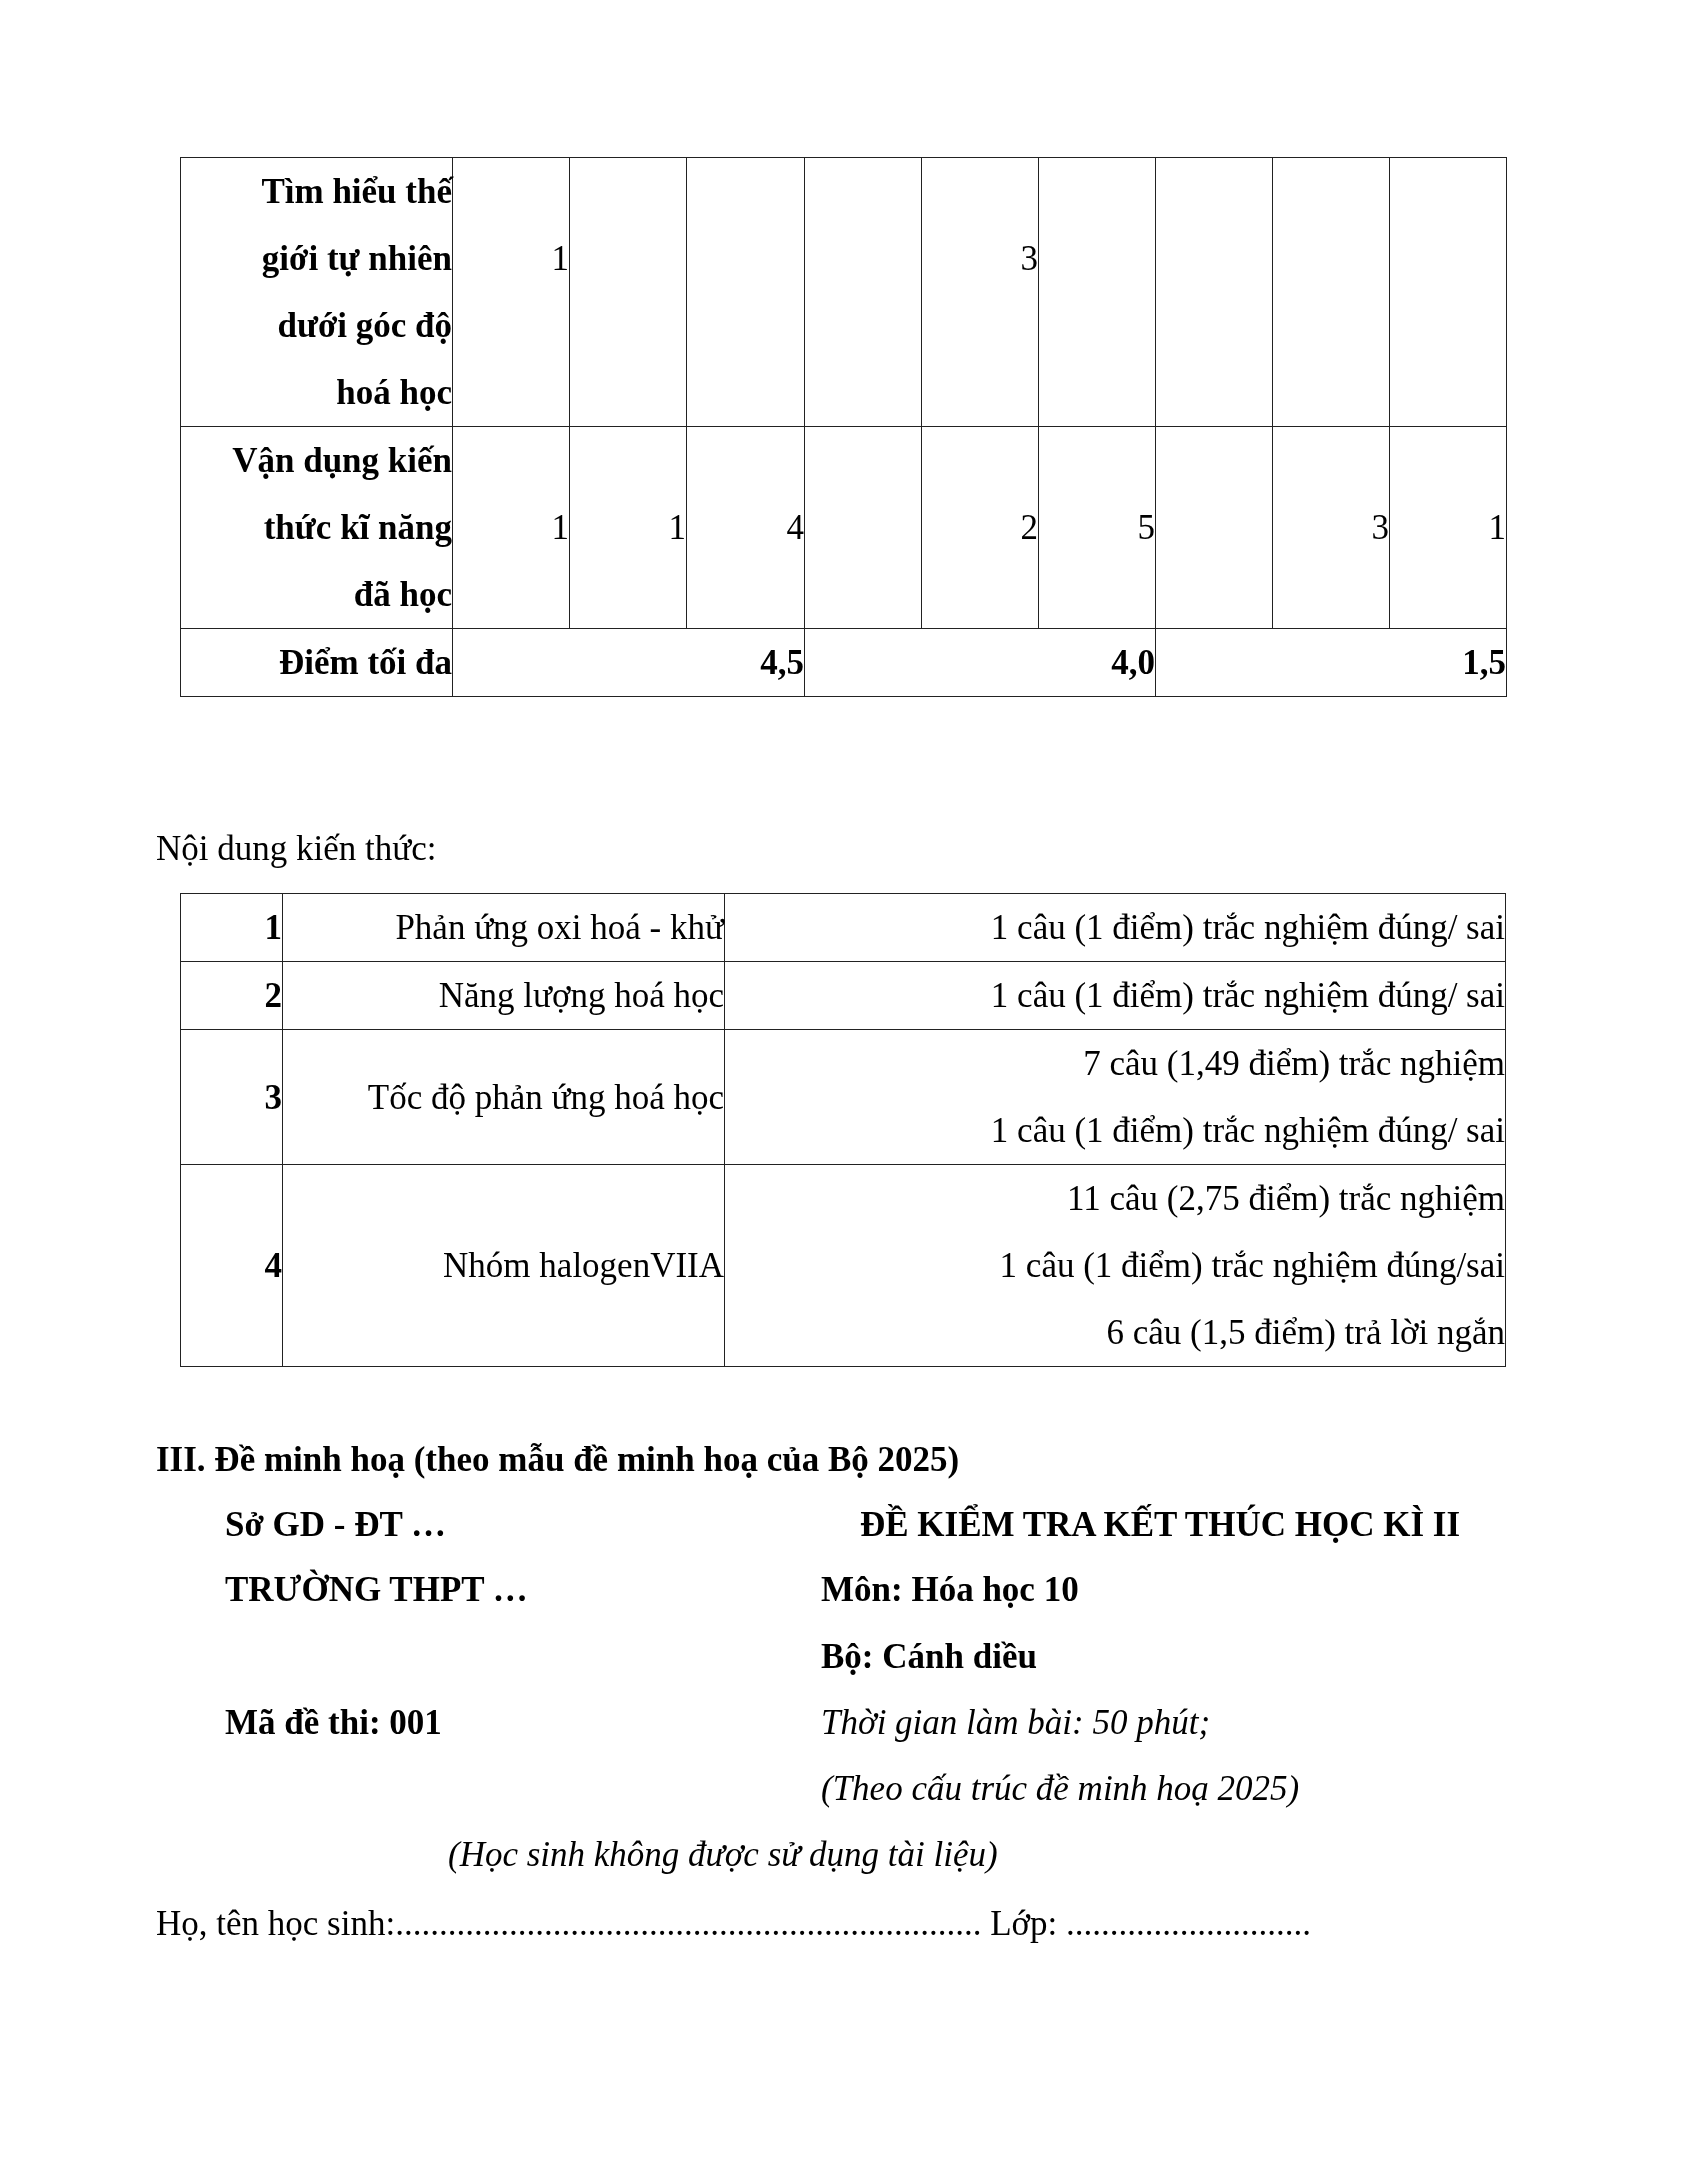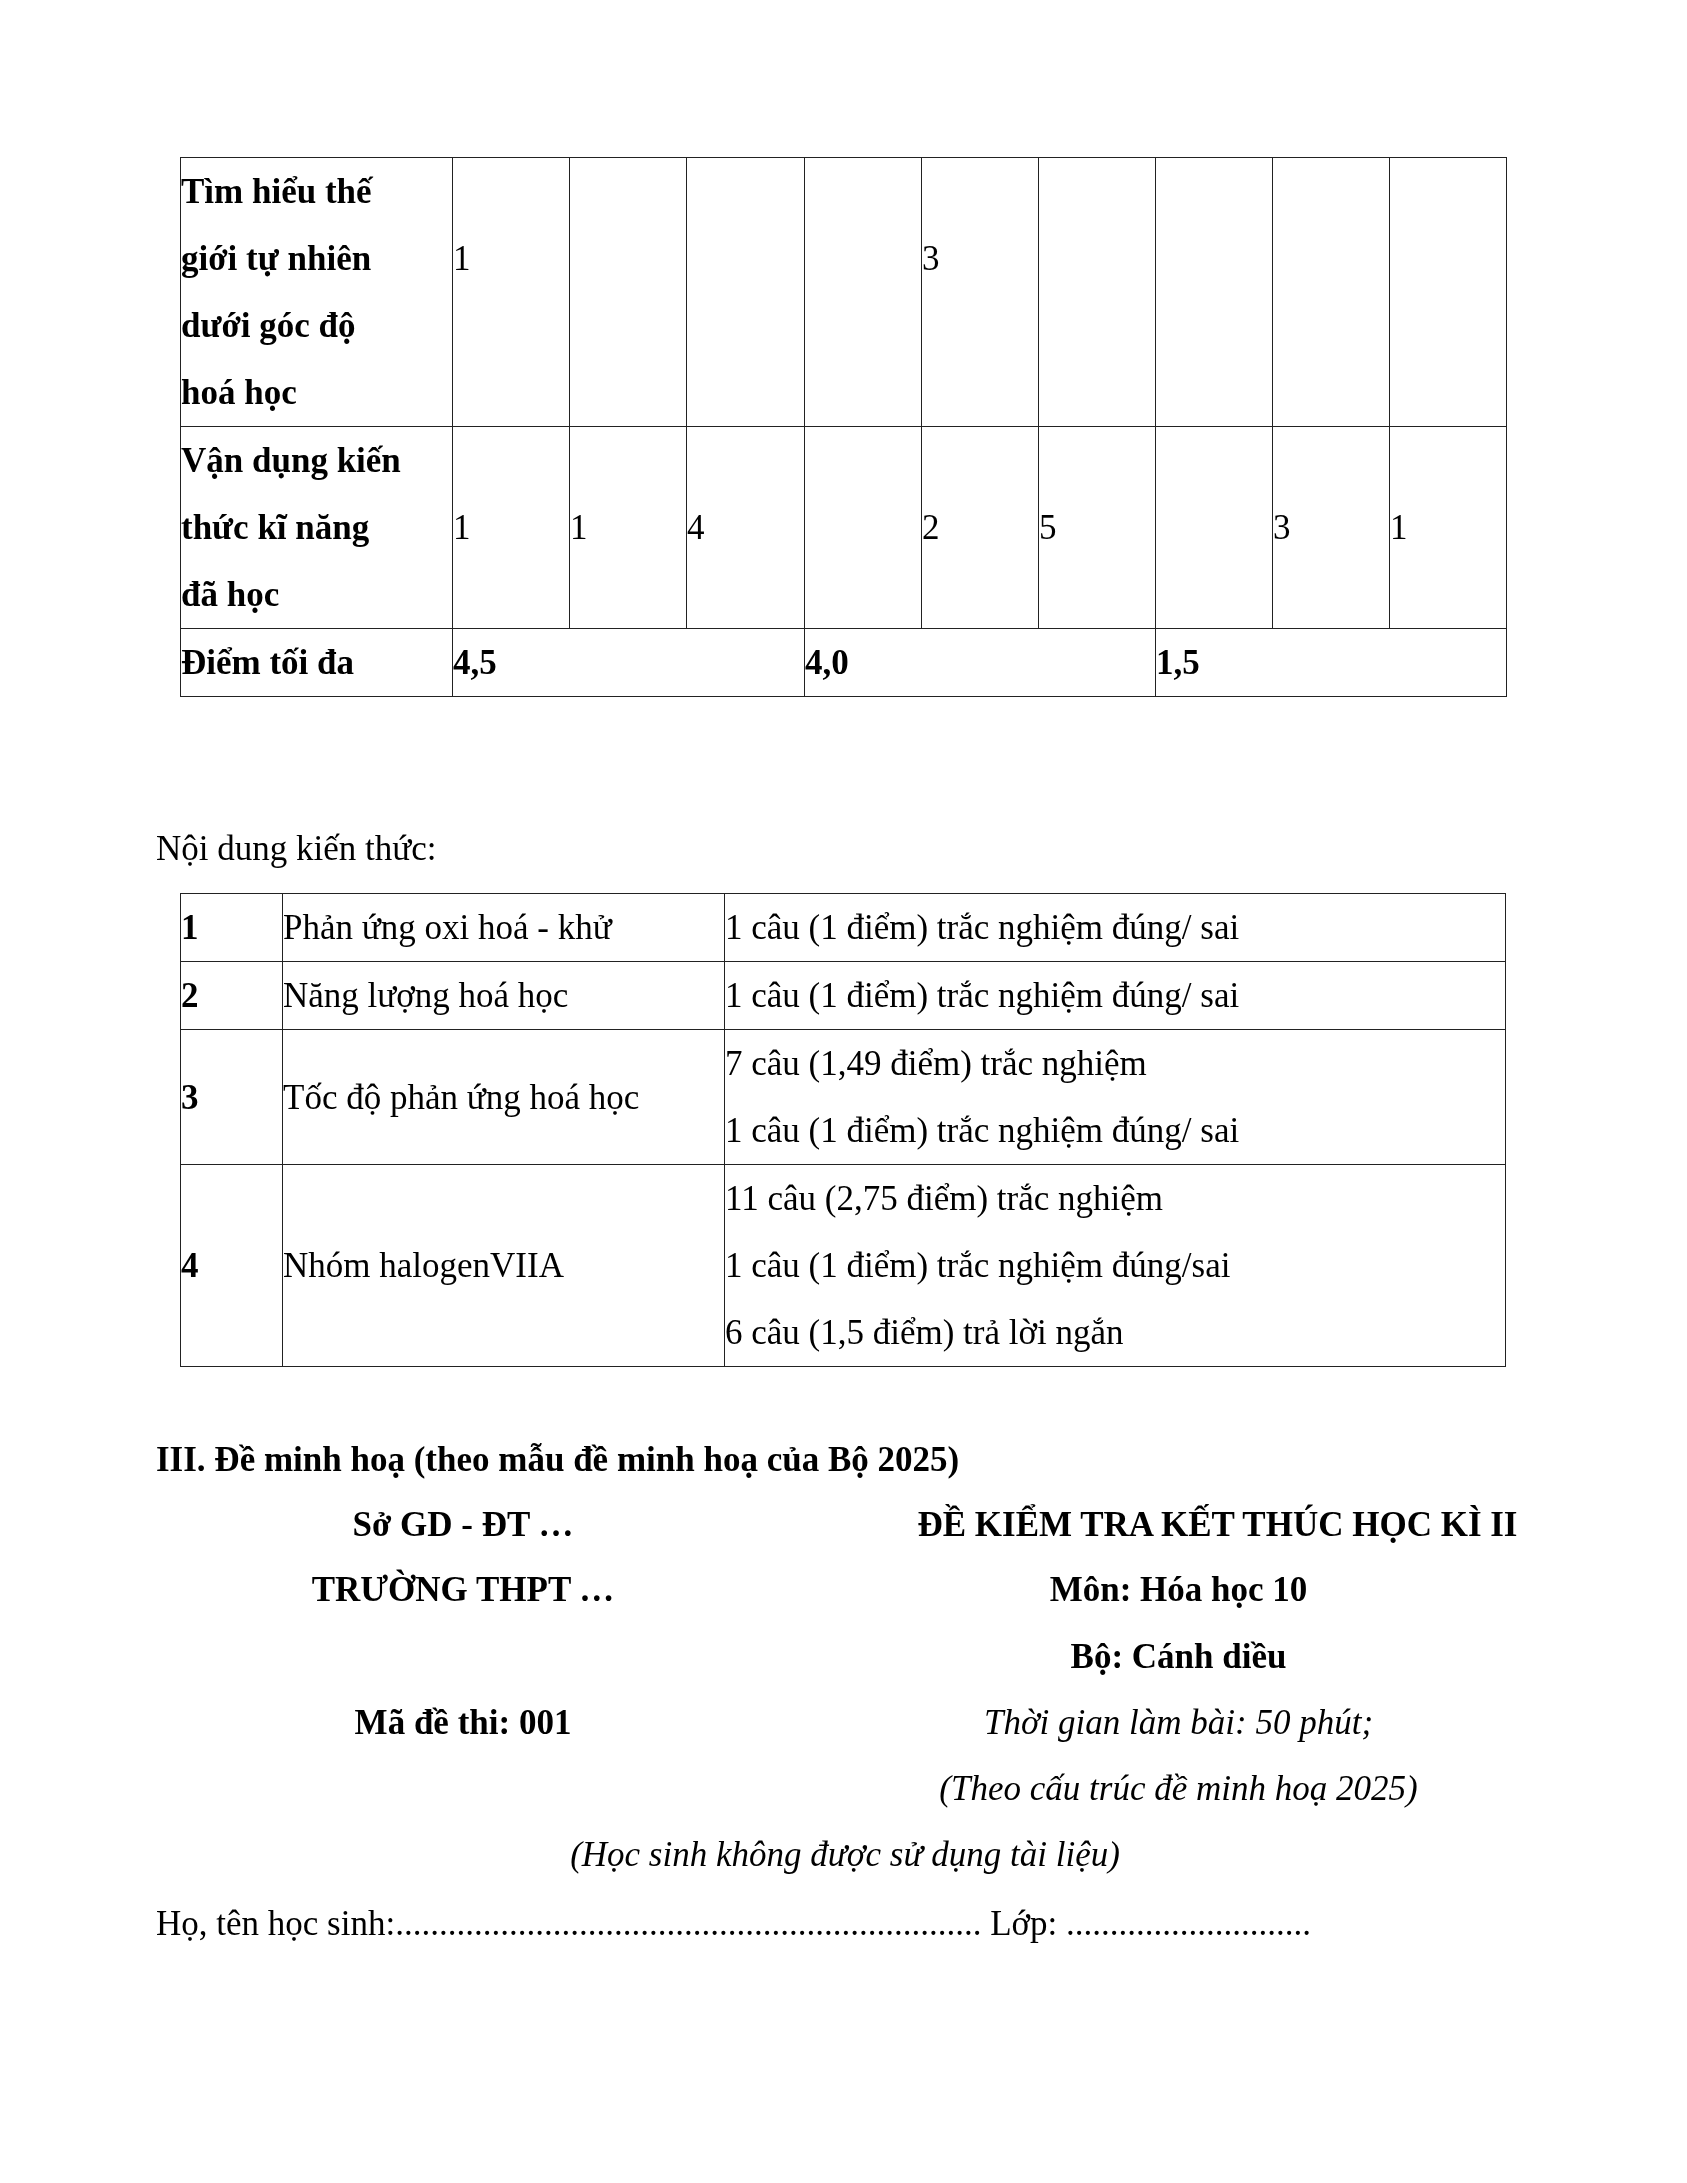--- a/index.html
+++ b/index.html
@@ -1,25 +1,25 @@
 <!DOCTYPE html>
 <html style="font-size:12.7px"><head>
 <meta charset="utf-8">
 <style>
   html, body { margin:0; padding:0; background:#ffffff; }
   body { width:1687px; height:2183px; position:relative; overflow:hidden;
          font-family:"Liberation Serif", serif; color:#000; font-size:35px; }
   .abs { position:absolute; }
   table { border-collapse:collapse; position:absolute; table-layout:fixed; }
-  td { border:1.6px solid #222; text-align:left; vertical-align:middle; padding:0; line-height:67px; }
+  td { border:1.6px solid #222; text-align:right; vertical-align:middle; padding:0; line-height:67px; }
   .b { font-weight:bold; }
   .i { font-style:italic; }
   #t1 { left:180px; top:157px; width:1325px; }
   #t2 { left:180px; top:893px; width:1325px; }
-  .c { text-align:center; white-space:nowrap; }
+  .c { text-align:left; white-space:nowrap; }
   .line { display:block; line-height:67px; }
 </style>
 </head>
 <body>
 
 <table id="t1">
   <colgroup>
     <col style="width:272px">
       <col style="width:117px">
       <col style="width:117px">

